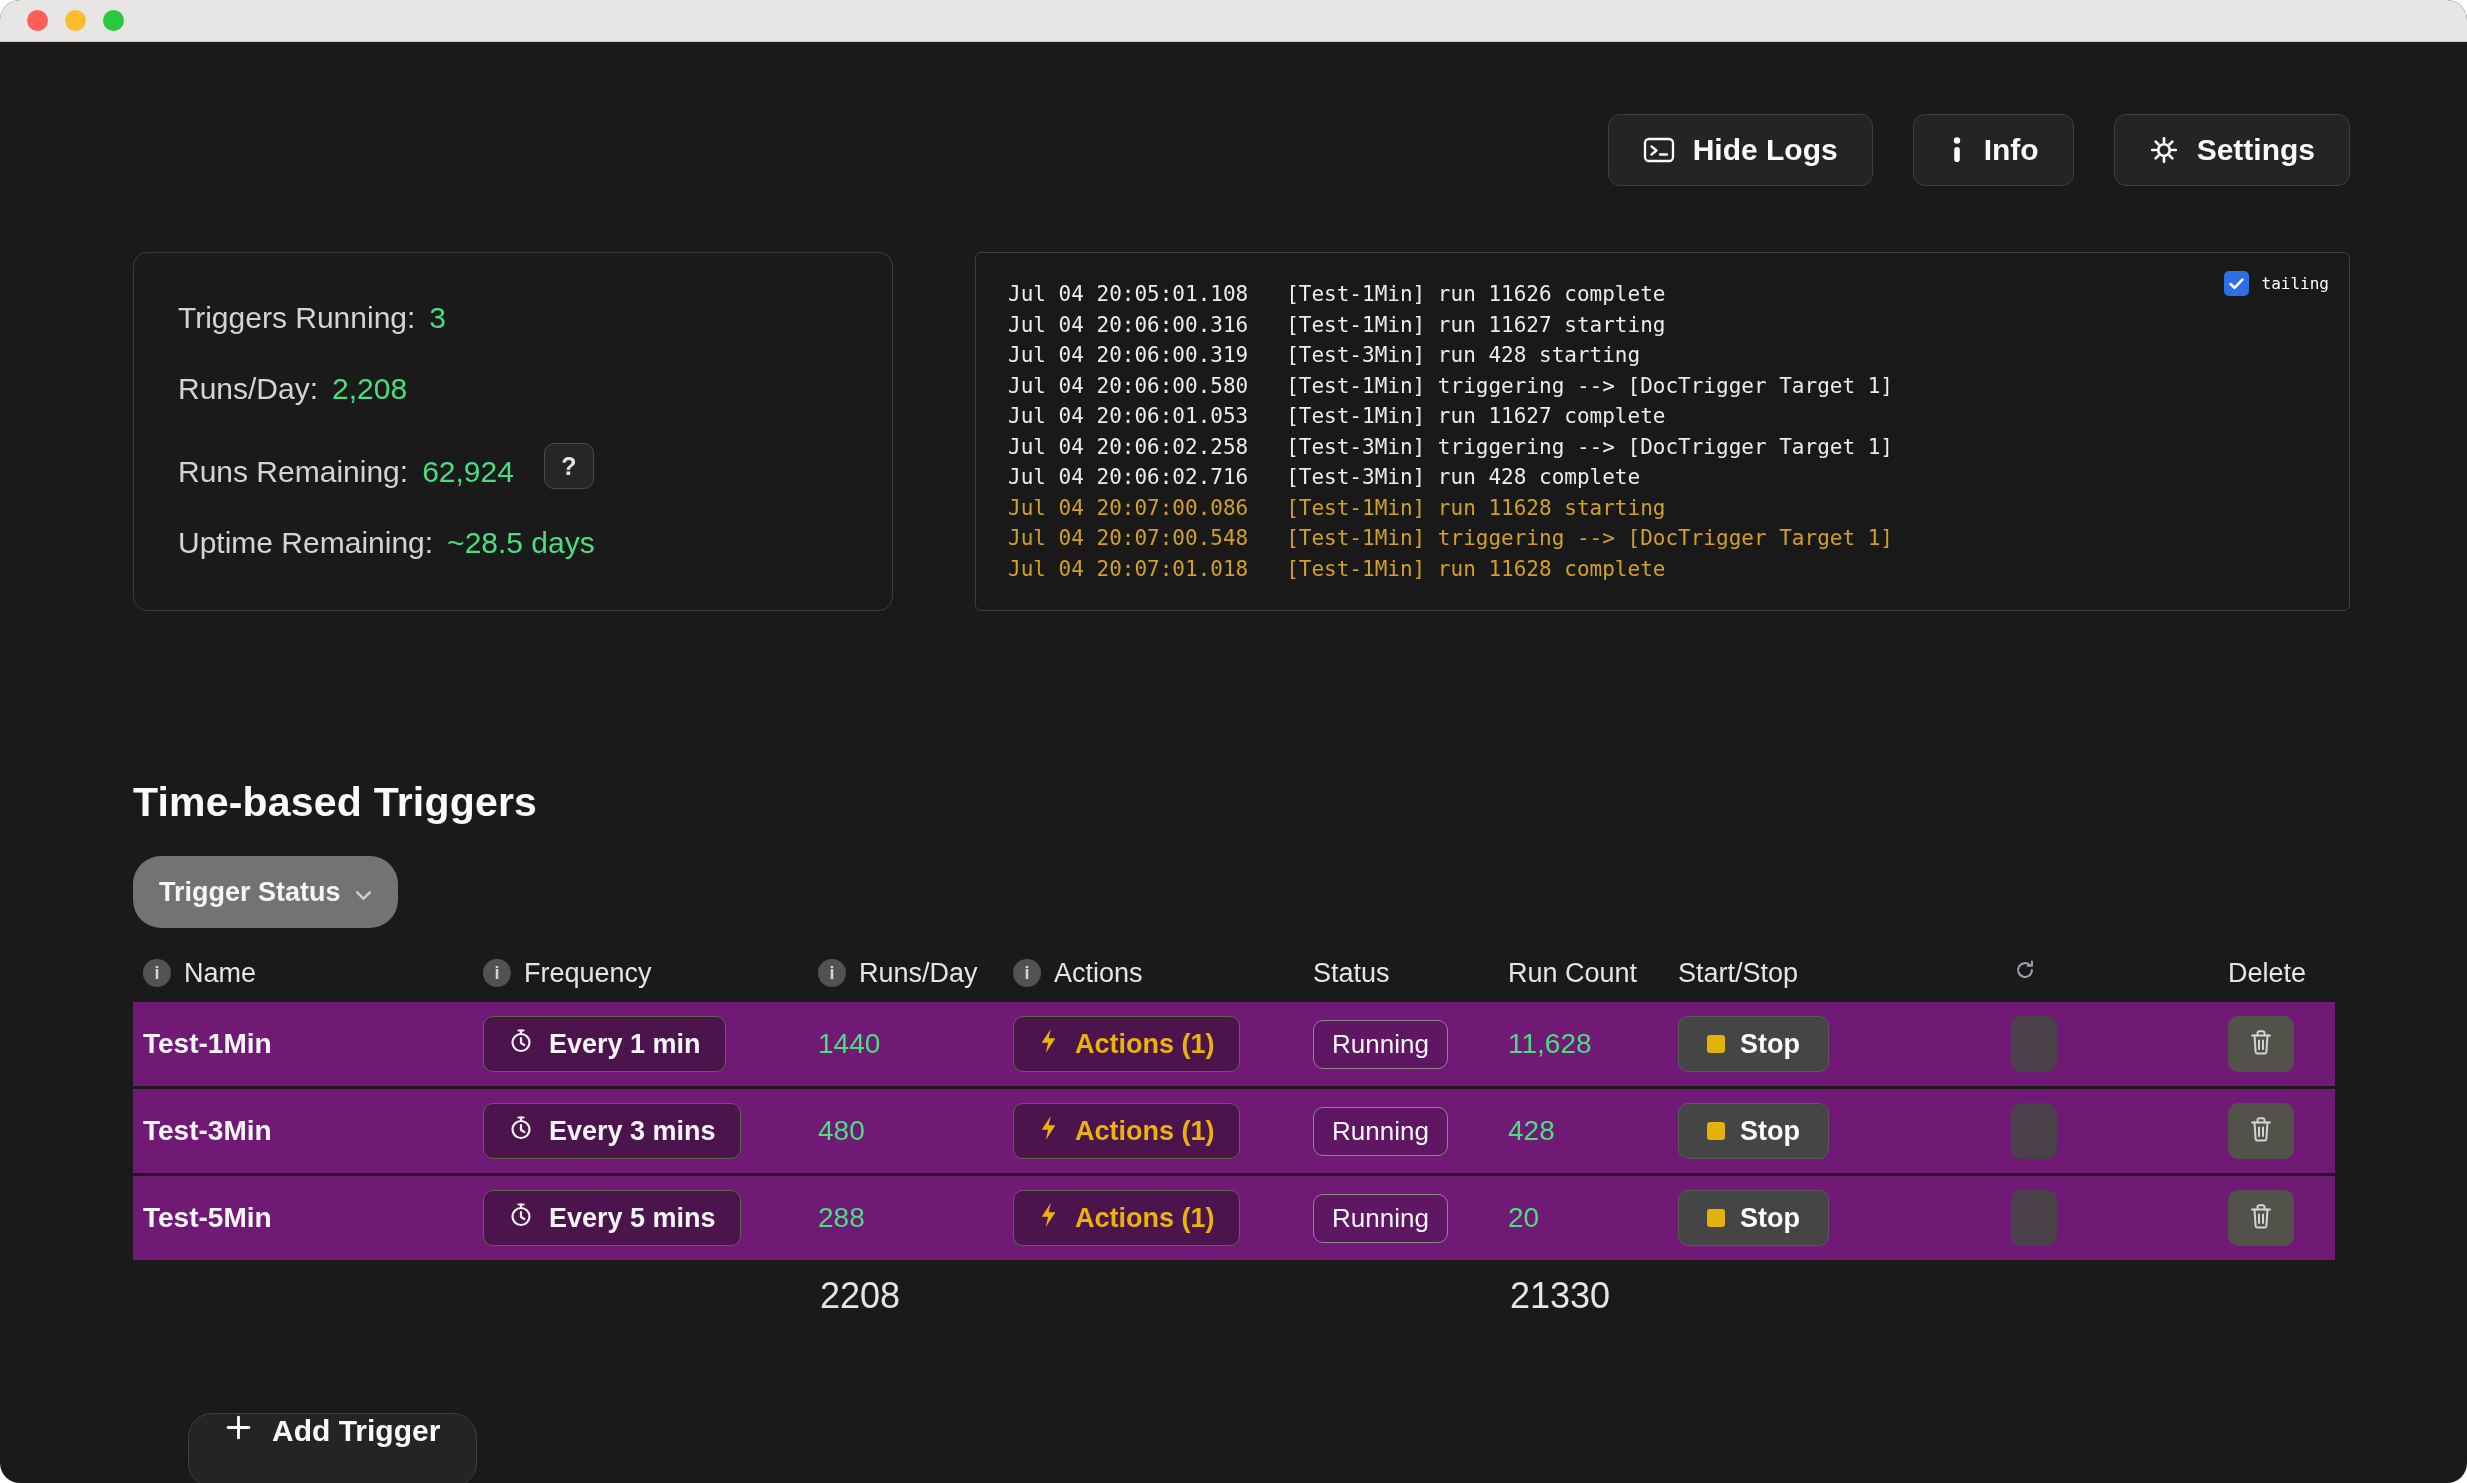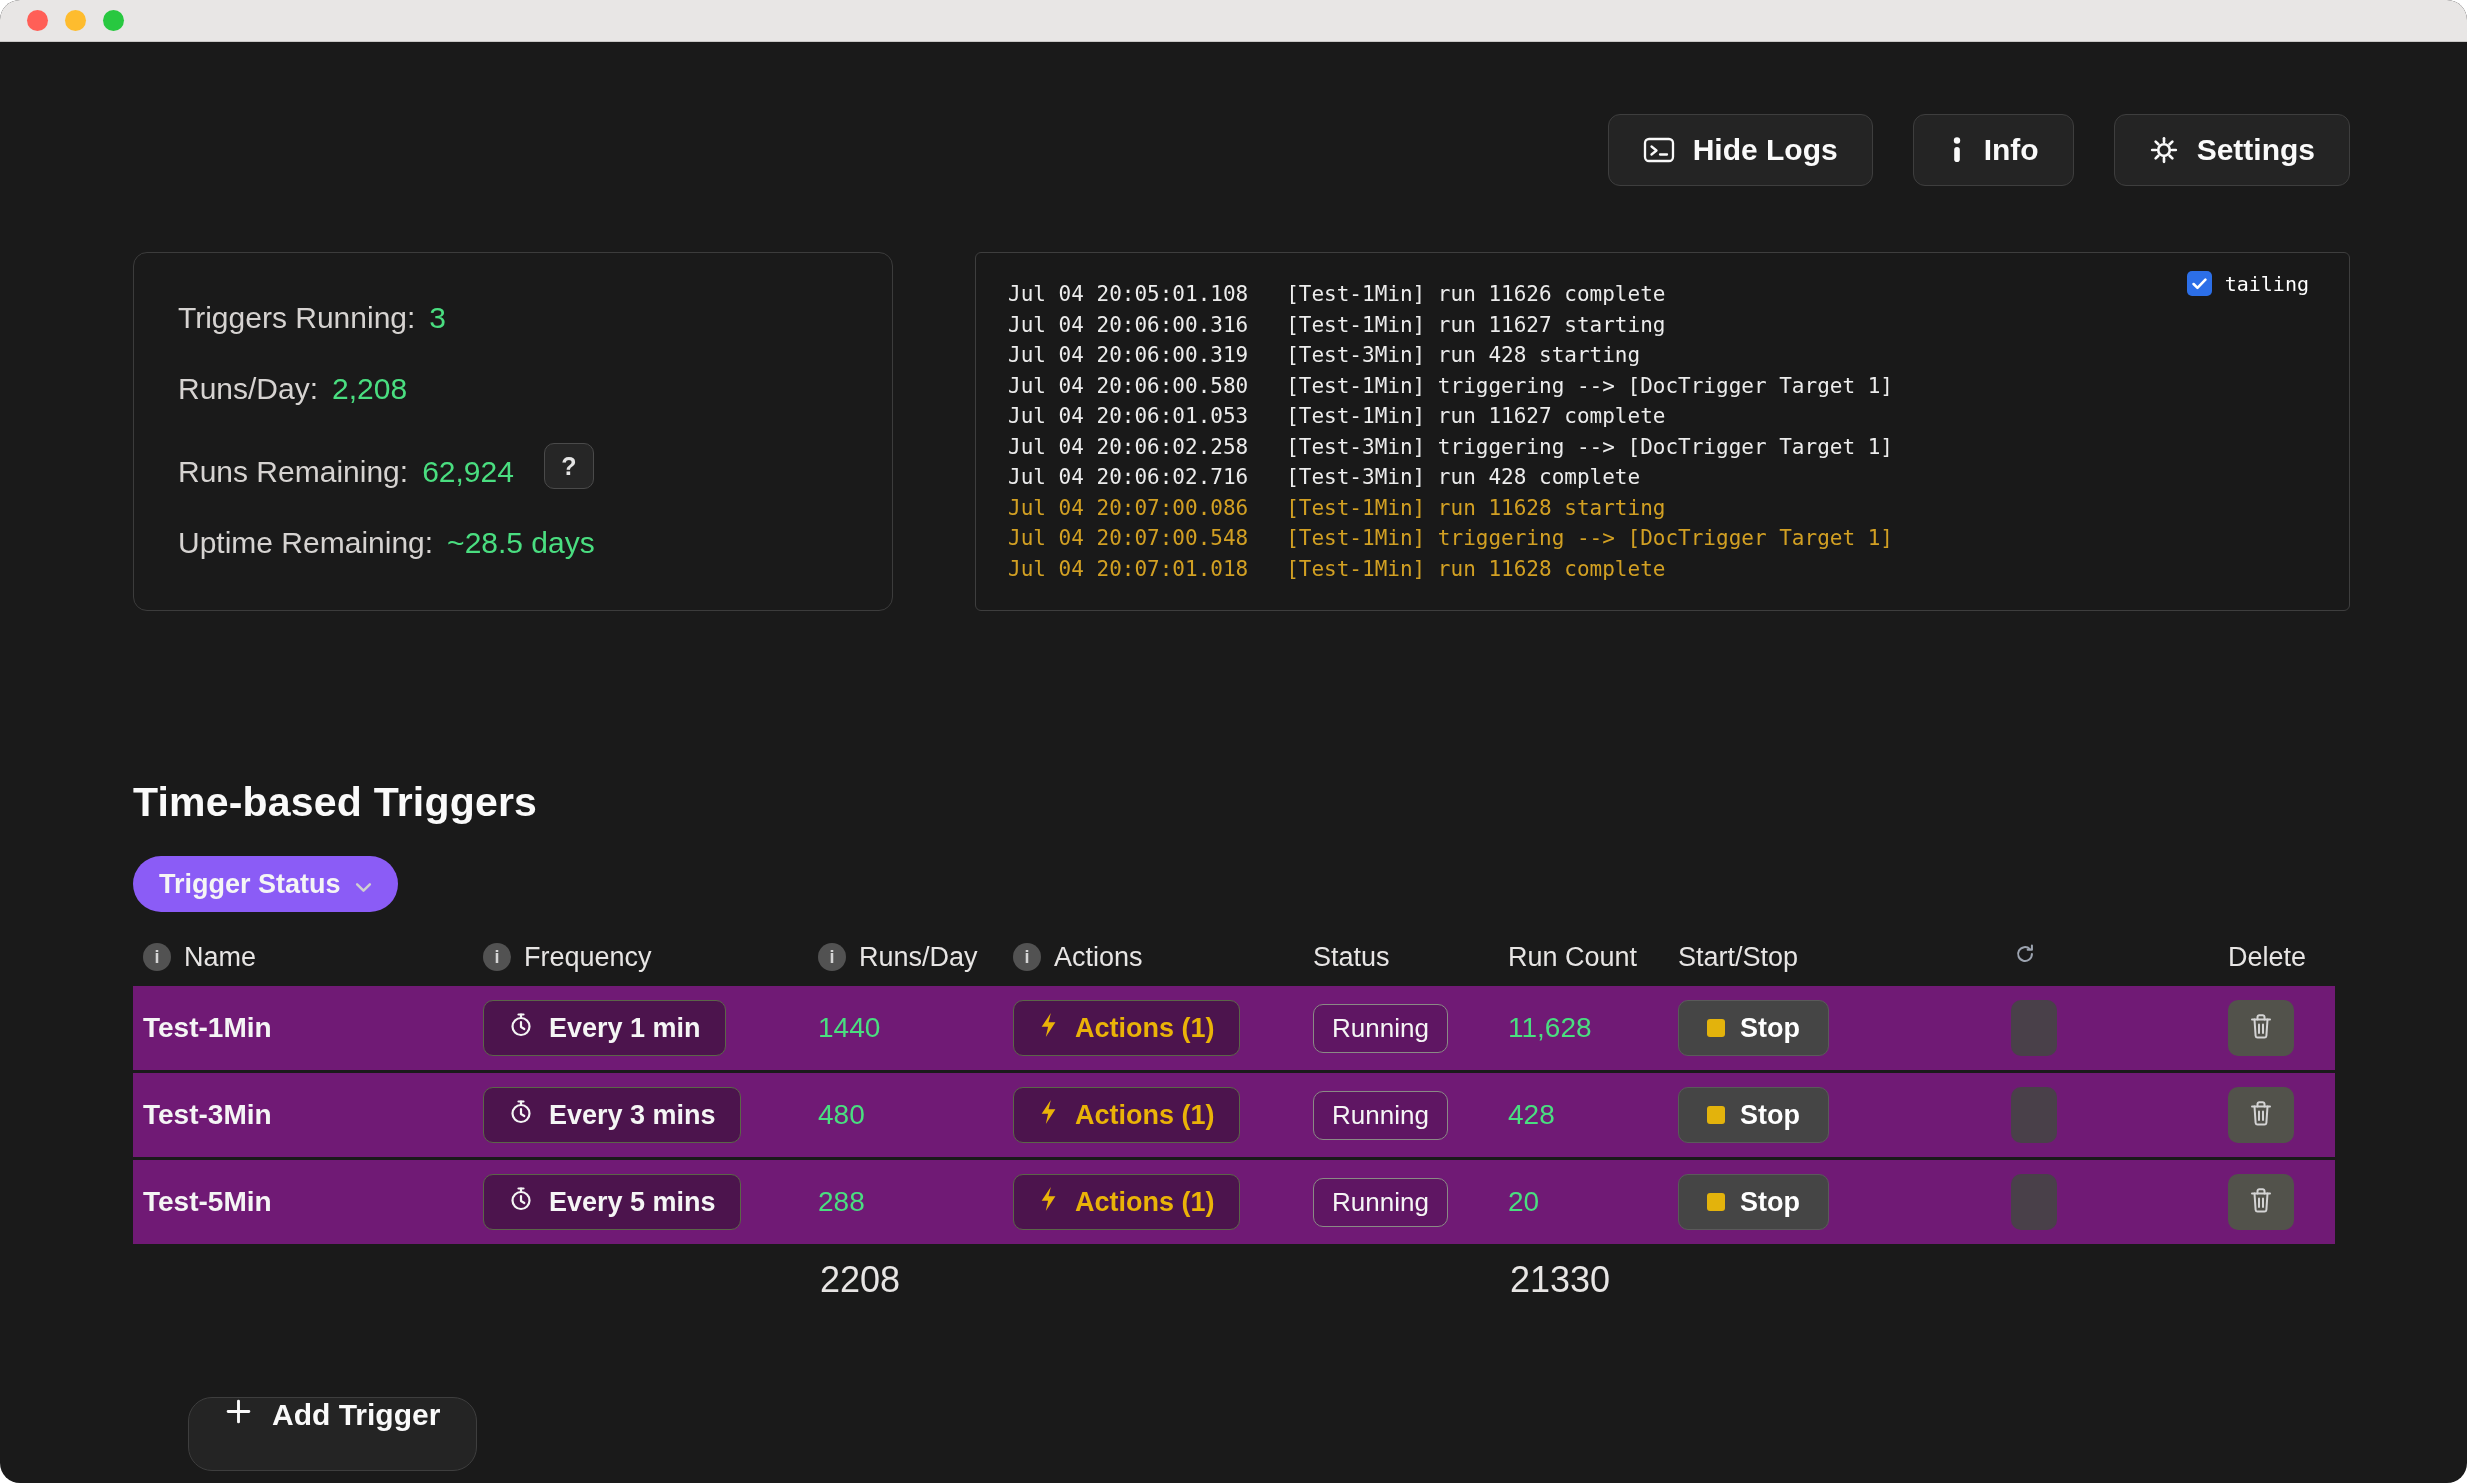--- a/index.html
+++ b/index.html
@@ -61,23 +61,23 @@
   }
 
   .log-panel {
     flex:1; position:relative;
     border:1px solid #3e3e3e; border-radius:6px;
     background:#191919;
     padding:26px 32px;
     overflow:hidden;
   }
   .tailing {
-    position:absolute; top:18px; right:40px;
+    position:absolute; top:18px; right:20px;
     display:flex; align-items:center; gap:13px;
-    color:#ffffff; font-family:"DejaVu Sans Mono", monospace; font-size:20px;
+    color:#ffffff; font-family:"DejaVu Sans Mono", monospace; font-size:16px;
     cursor:pointer;
   }
   .checkbox {
     width:25px; height:25px; border-radius:5px; background:#2c6fe8;
     display:inline-flex; align-items:center; justify-content:center;
   }
   .log-line {
     font-family:"DejaVu Sans Mono", monospace;
     font-size:21px; line-height:30.5px;
     color:#ececec; white-space:pre;
@@ -85,22 +85,22 @@
   .log-line.hl { color:#d2a023; }
 
   
   .section-title {
     margin:168px 0 0 133px;
     font-size:41px; font-weight:700; color:#fafafa; letter-spacing:0.2px;
   }
   .pill {
     margin:30px 0 0 133px;
     display:inline-flex; align-items:center; gap:14px;
-    height:56px; padding:0 26px;
-    border:none; border-radius:28px; background:#8b5cf6;
+    height:72px; padding:0 26px;
+    border:none; border-radius:28px; background:#737373;
     color:#f5f5f5; font-size:27px; font-weight:600;
     font-family:"Liberation Sans", sans-serif; cursor:pointer;
   }
 
   .trigger-table { margin:16px 132px 0 133px; }
   .t-grid {
     display:grid;
     grid-template-columns:340px 335px 195px 300px 195px 170px 315px 235px 115px;
     align-items:center;
   }

